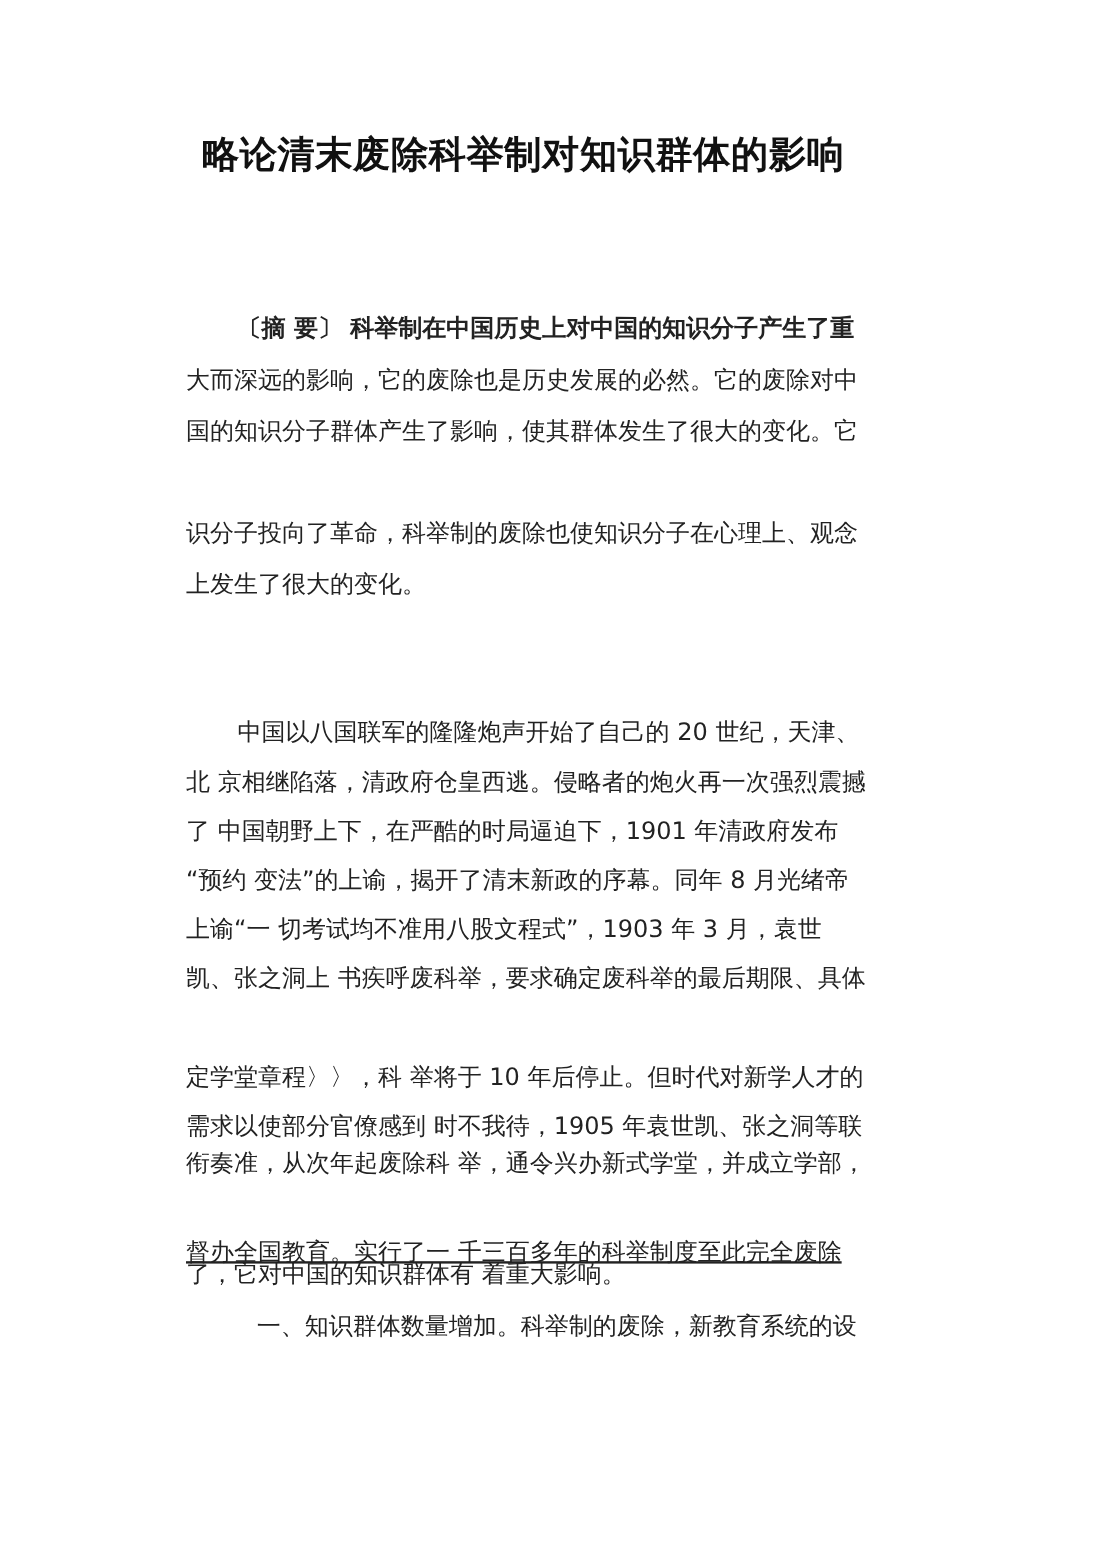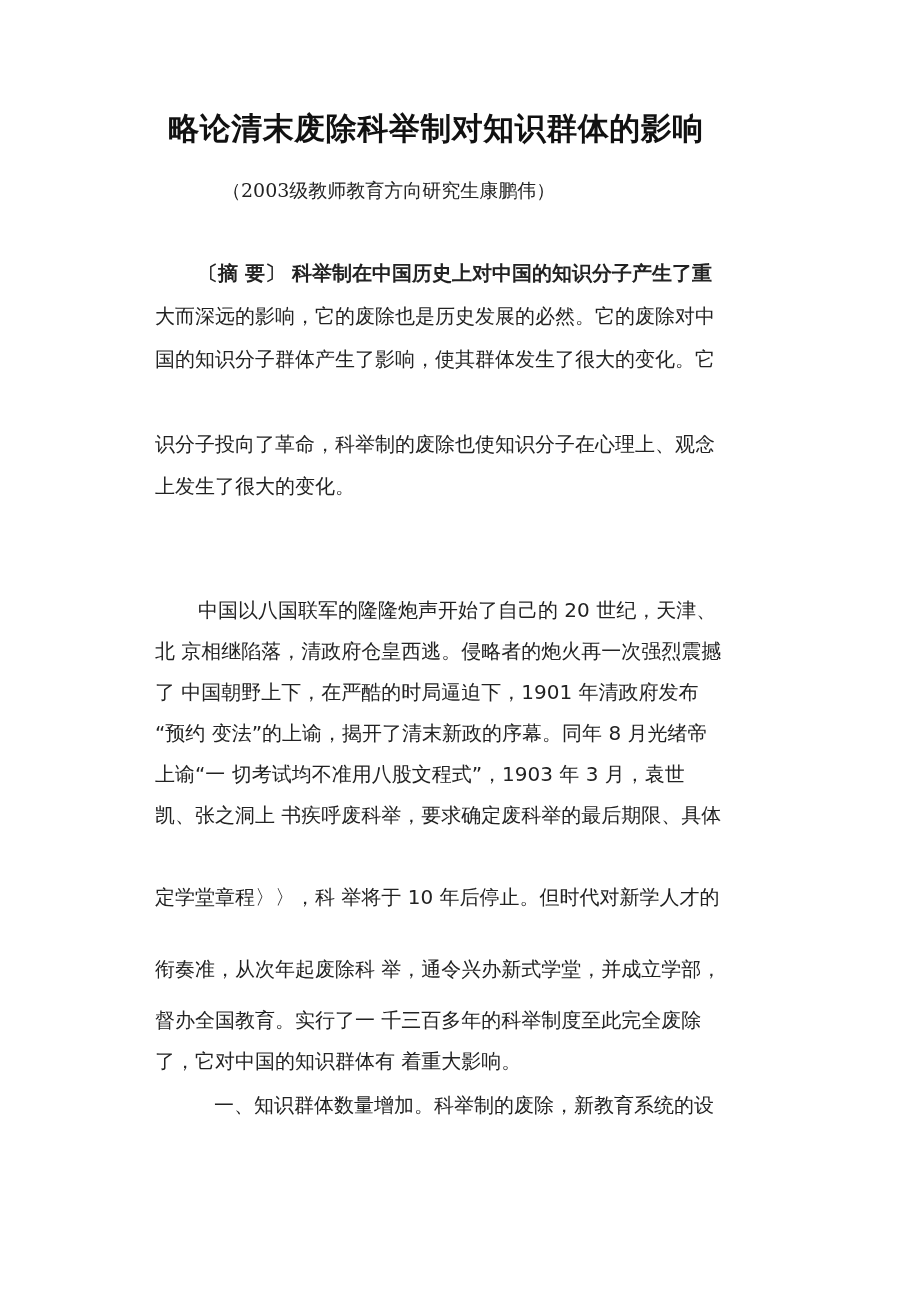--- a/index.html
+++ b/index.html
@@ -12,34 +12,34 @@
               font-family:"DejaVu Serif","Liberation Serif",serif; color:#222; }
   .line { position:absolute; left:155px; width:625px; font-size:20px; white-space:nowrap;
           color:#222; line-height:26px; }
   .indent { left:198px; }
 </style>
 </head>
 <body>
 
 <div class="page">
   <div class="title">略论清末废除科举制对知识群体的影响</div>
-  <div class="subtitle">（2003级教师教育方向研究生康鹏伟）</div>
 
   <div class="line indent" style="top:260px;font-weight:bold;">〔摘  要〕 科举制在中国历史上对中国的知识分子产生了重</div>
   <div class="line" style="top:303px;">大而深远的影响，它的废除也是历史发展的必然。它的废除对中</div>
   <div class="line" style="top:346px;">国的知识分子群体产生了影响，使其群体发生了很大的变化。它</div>
   <div class="line" style="top:431px;">识分子投向了革命，科举制的废除也使知识分子在心理上、观念</div>
   <div class="line" style="top:473px;">上发生了很大的变化。</div>
 
 
   <div class="line indent" style="top:597px;">中国以八国联军的隆隆炮声开始了自己的  20 世纪，天津、</div>
   <div class="line" style="top:638px;">北  京相继陷落，清政府仓皇西逃。侵略者的炮火再一次强烈震撼</div>
   <div class="line" style="top:679px;">了  中国朝野上下，在严酷的时局逼迫下，1901 年清政府发布</div>
   <div class="line" style="top:720px;">“预约  变法”的上谕，揭开了清末新政的序幕。同年  8 月光绪帝</div>
   <div class="line" style="top:761px;">上谕“一  切考试均不准用八股文程式”，1903 年  3 月，袁世</div>
   <div class="line" style="top:802px;">凯、张之洞上  书疾呼废科举，要求确定废科举的最后期限、具体</div>
   <div class="line" style="top:884px;">定学堂章程〉〉，科  举将于  10 年后停止。但时代对新学人才的</div>
+  <div class="line" style="top:925px;">需求以使部分官僚感到  时不我待，1905 年袁世凯、张之洞等联</div>
   <div class="line" style="top:956px;">衔奏准，从次年起废除科  举，通令兴办新式学堂，并成立学部，</div>
-  <div class="line" style="top:1007px;">督办全国教育。实行了一  千三百多年的科举制度至此完全废除</div>
+  <div class="line" style="top:1030px;text-decoration:underline;">督办全国教育。实行了一  千三百多年的科举制度至此完全废除</div>
   <div class="line" style="top:1048px;">了，它对中国的知识群体有  着重大影响。</div>
 
   <div class="line indent" style="top:1092px;margin-left:16px;">一、知识群体数量增加。科举制的废除，新教育系统的设</div>
 </div>
 
 </body></html>

